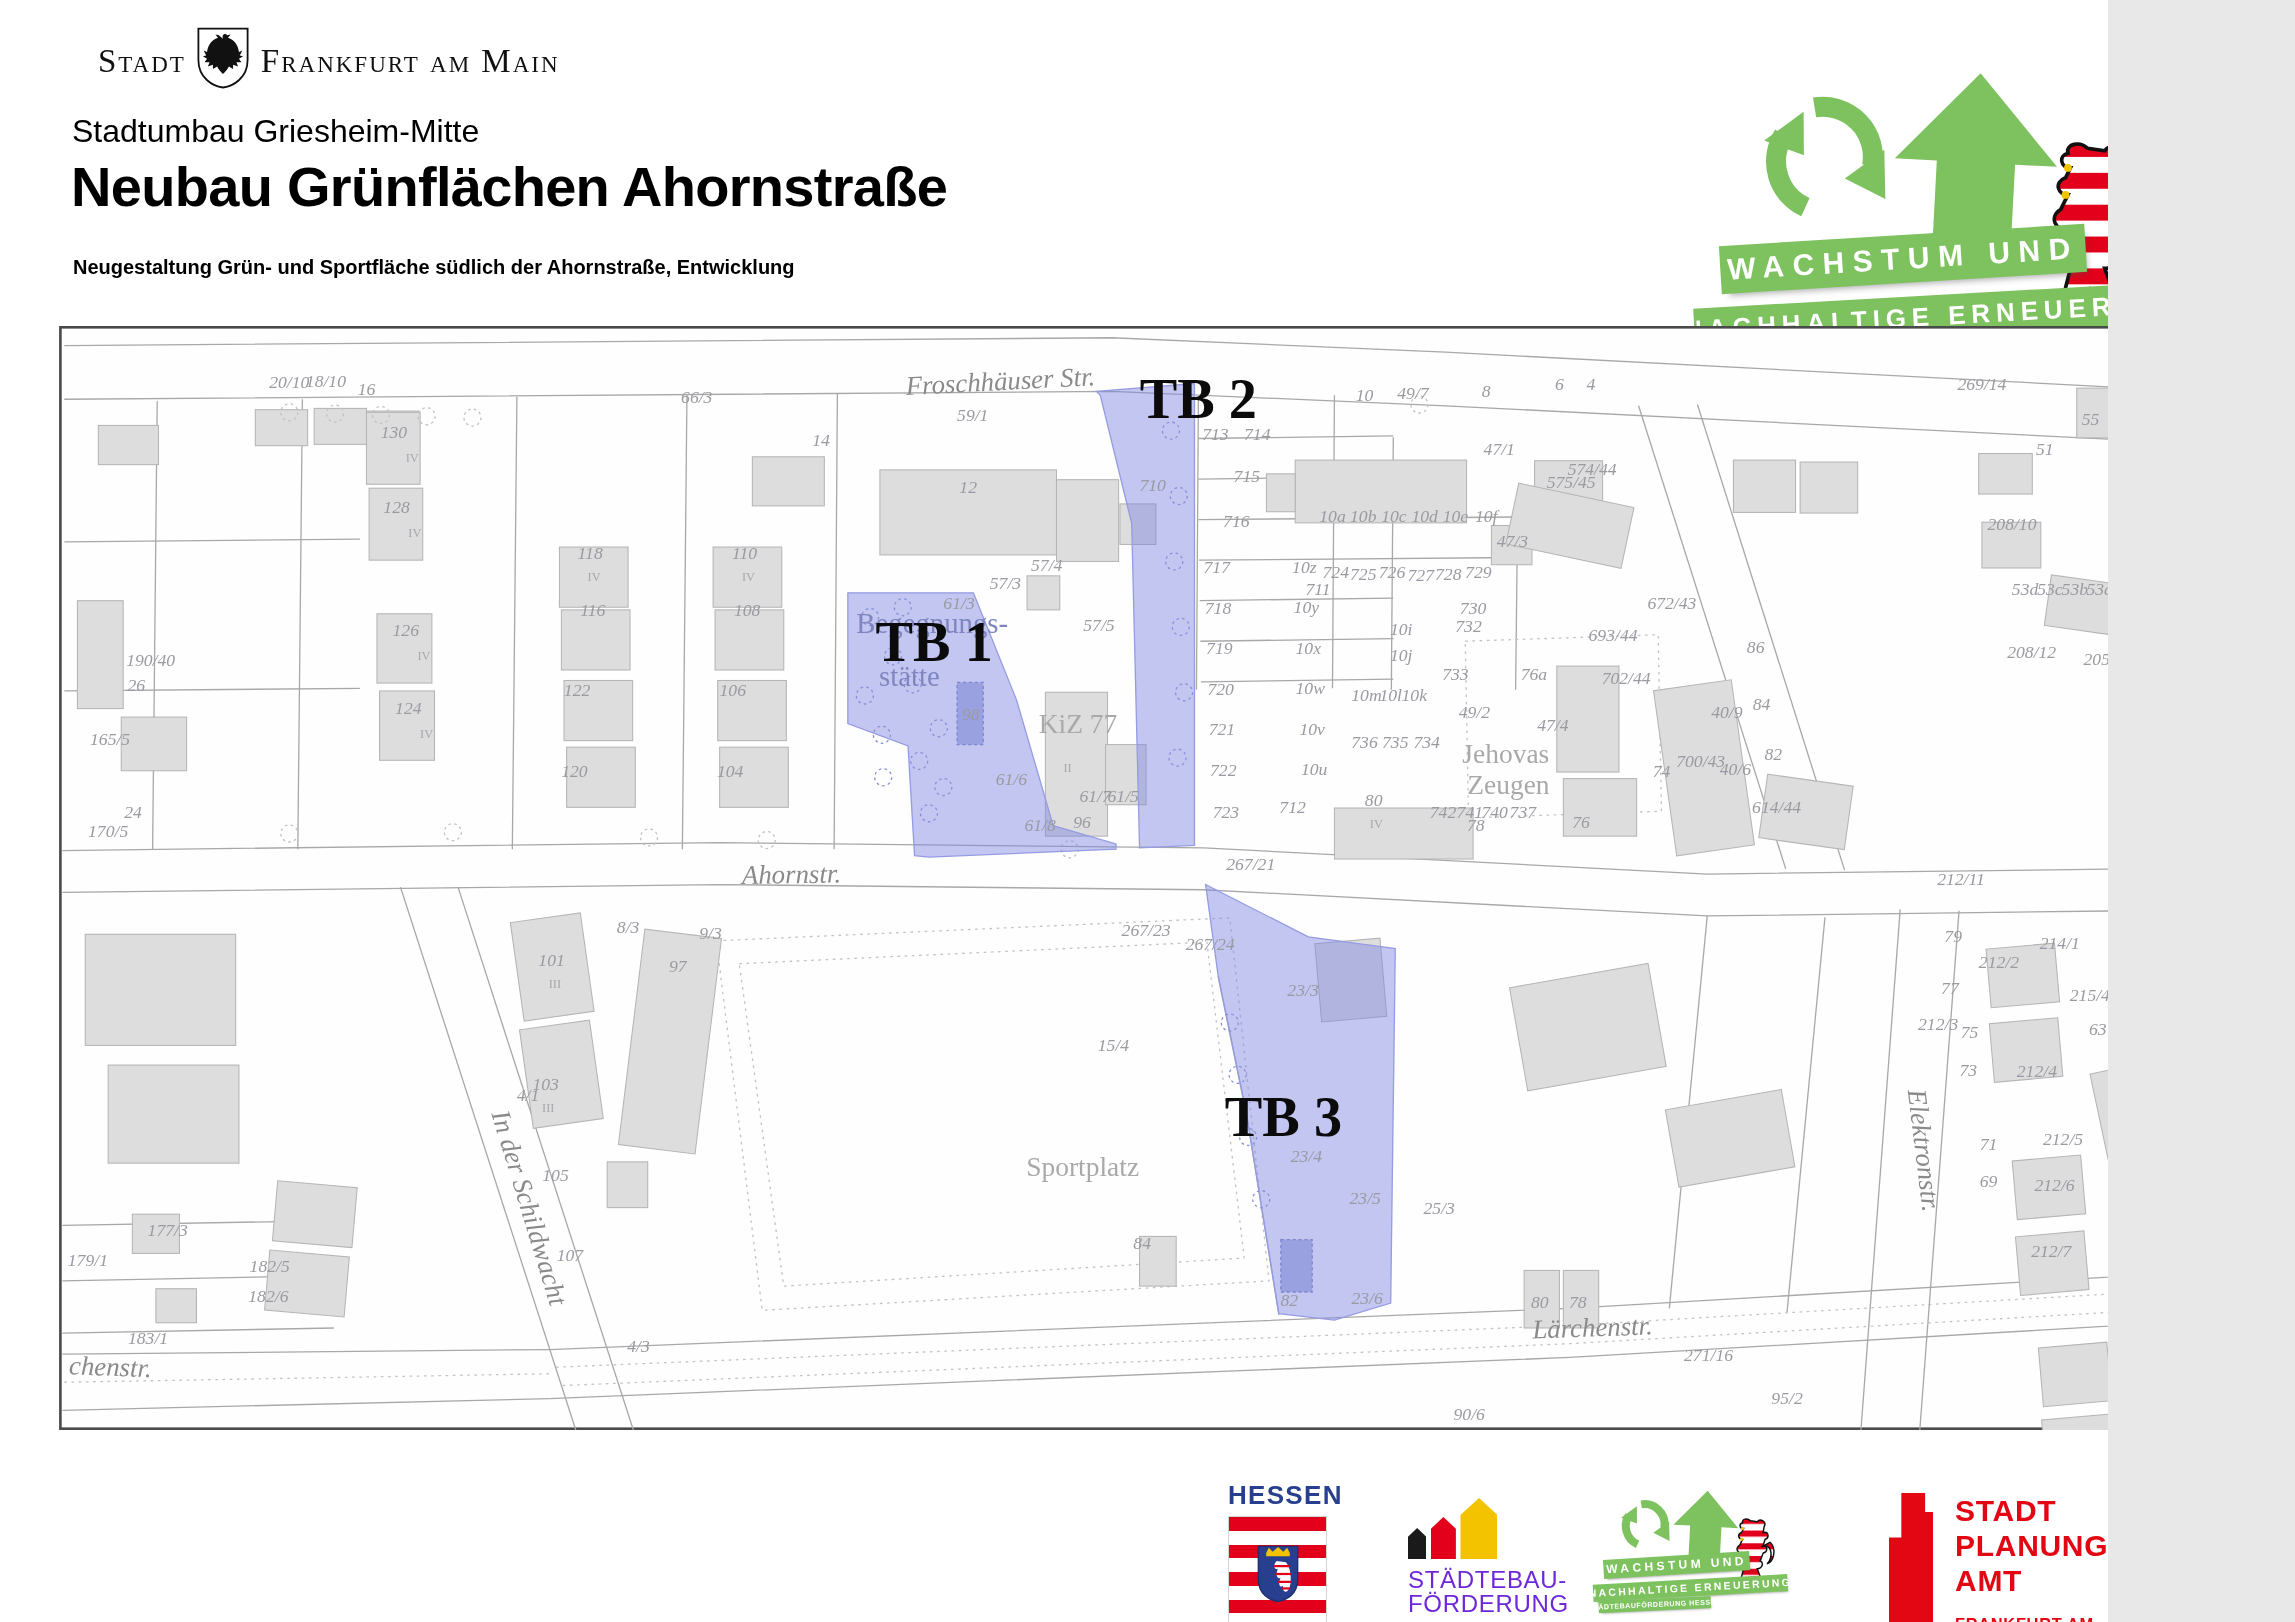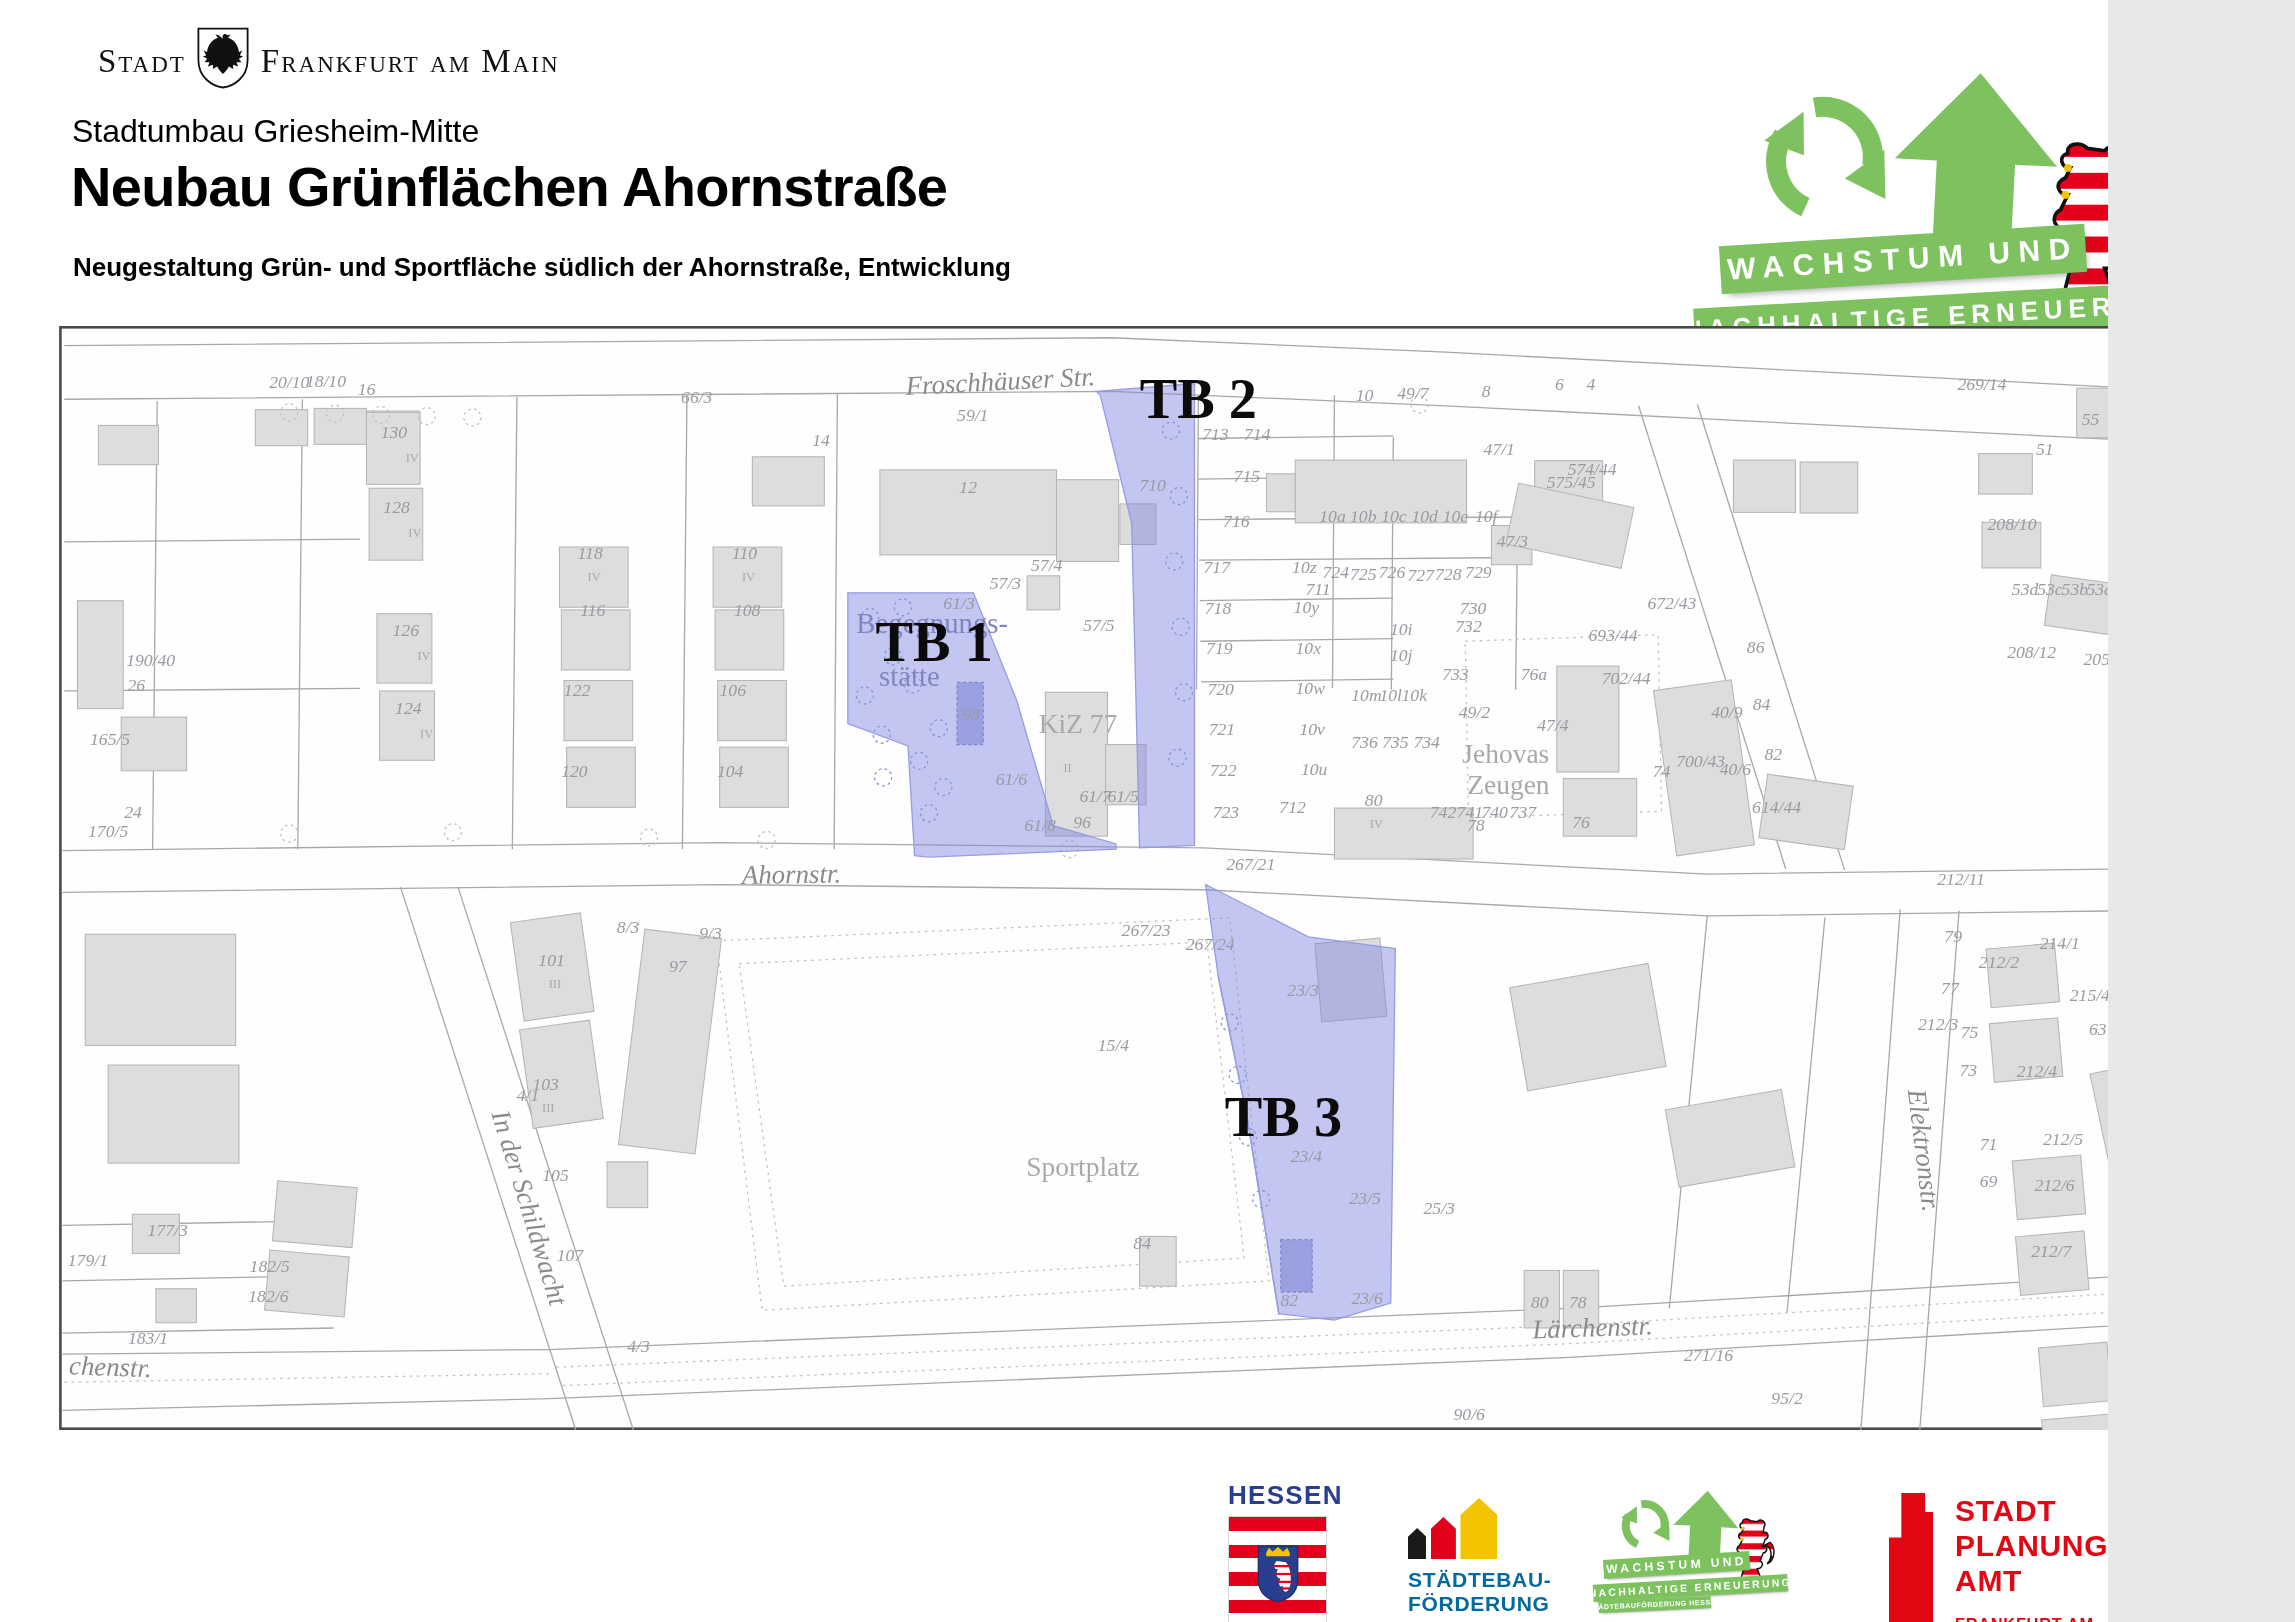--- a/index.html
+++ b/index.html
@@ -3,21 +3,21 @@
 <meta charset="utf-8">
 <style>
   html,body{margin:0;padding:0;background:#e8e8e8;}
   .page{position:relative;width:2108px;height:1622px;background:#ffffff;overflow:hidden;
         font-family:"Liberation Sans",sans-serif;}
   
   .stadt-logo{position:absolute;left:98px;top:26px;display:flex;align-items:center;gap:10.5px;
       font-family:"Liberation Serif",serif;font-variant:small-caps;font-size:33px;letter-spacing:2px;color:#111;}
   .h-project{position:absolute;left:72px;top:113px;font-size:32px;font-weight:normal;color:#000;}
   .h-title{position:absolute;left:71px;top:154px;font-size:56px;font-weight:bold;color:#000;letter-spacing:-0.7px;}
-  .h-sub{position:absolute;left:73px;top:253px;font-size:26px;font-weight:bold;color:#000;line-height:29px;text-align:center;}
+  .h-sub{position:absolute;left:73px;top:253px;font-size:20px;font-weight:bold;color:#000;line-height:29px;text-align:center;}
   
   .growth{position:absolute;width:497px;height:314px;}
   .growth .banner{position:absolute;background:#7dc25f;color:#fff;display:flex;align-items:center;justify-content:center;
       font-weight:bold;white-space:nowrap;box-shadow:3.9px 5.9px 5.9px -3.9px rgba(80,80,80,.45);}
   .growth .b1{left:26px;top:156px;width:366px;height:48px;font-size:30px;letter-spacing:8.5px;transform:rotate(-3.5deg);}
   .growth .b2{left:0px;top:216px;width:487px;height:43px;font-size:26px;letter-spacing:5.9px;transform:rotate(-3.2deg);}
   .growth .b3{left:14.4px;top:264px;width:281px;height:30px;font-size:17.7px;letter-spacing:1.3px;transform:rotate(-2.6deg);}
   .growth svg{position:absolute;}
   .growth .recyc{left:59px;top:6.5px;width:144px;height:150px;transform:rotate(-8deg);}
   .growth .uparr{left:190px;top:-6.5px;width:183px;height:196px;transform:rotate(3deg);}
@@ -40,21 +40,21 @@
   .f-hessen{position:absolute;left:1228px;top:1480px;width:98px;text-align:center;}
   .f-hessen .name{color:#283f8f;font-weight:bold;font-size:26px;letter-spacing:1.3px;}
   .f-hessen .flag{position:relative;margin-top:5.2px;width:97px;height:124px;
       background:repeating-linear-gradient(#e2001a 0 13.7px,#ffffff 13.7px 27.5px);border:0.7px solid #d5d5d5;}
   .f-hessen .shield{position:absolute;left:27.5px;top:27.5px;}
   .f-stf{position:absolute;left:1408px;top:1498px;width:170px;}
   .f-stf .houses{display:flex;align-items:flex-end;gap:4.6px;height:61px;}
   .f-stf .h1{width:18.3px;height:31px;background:#1a1a1a;clip-path:polygon(50% 0,100% 28%,100% 100%,0 100%,0 28%);}
   .f-stf .h2{width:25px;height:42px;background:#e2001a;clip-path:polygon(50% 0,100% 28%,100% 100%,0 100%,0 28%);}
   .f-stf .h3{width:37px;height:61px;background:#f3c300;clip-path:polygon(50% 0,100% 28%,100% 100%,0 100%,0 28%);}
-  .f-stf .t1{margin-top:9.2px;font-weight:bold;font-size:21px;line-height:23.6px;color:#0369a1;letter-spacing:0.7px;}
+  .f-stf .t1{margin-top:9.2px;font-weight:normal;font-size:24px;line-height:23.6px;color:#6d28d9;letter-spacing:0.7px;}
   .f-spa{position:absolute;left:1889px;top:1493px;display:flex;}
   .f-spa .mark{width:47px;height:135px;background:#e30613;
       clip-path:polygon(28% 0,82% 0,82% 14%,100% 14%,100% 100%,0 100%,0 33%,28% 33%);}
   .f-spa .txt{margin-left:22px;}
   .f-spa .big{color:#e30613;font-weight:bold;font-size:30px;line-height:35px;letter-spacing:0.7px;}
   .f-spa .sub{color:#e30613;font-weight:bold;font-size:16.4px;margin-top:17px;letter-spacing:0.7px;}
 </style>
 </head>
 <body>
 

